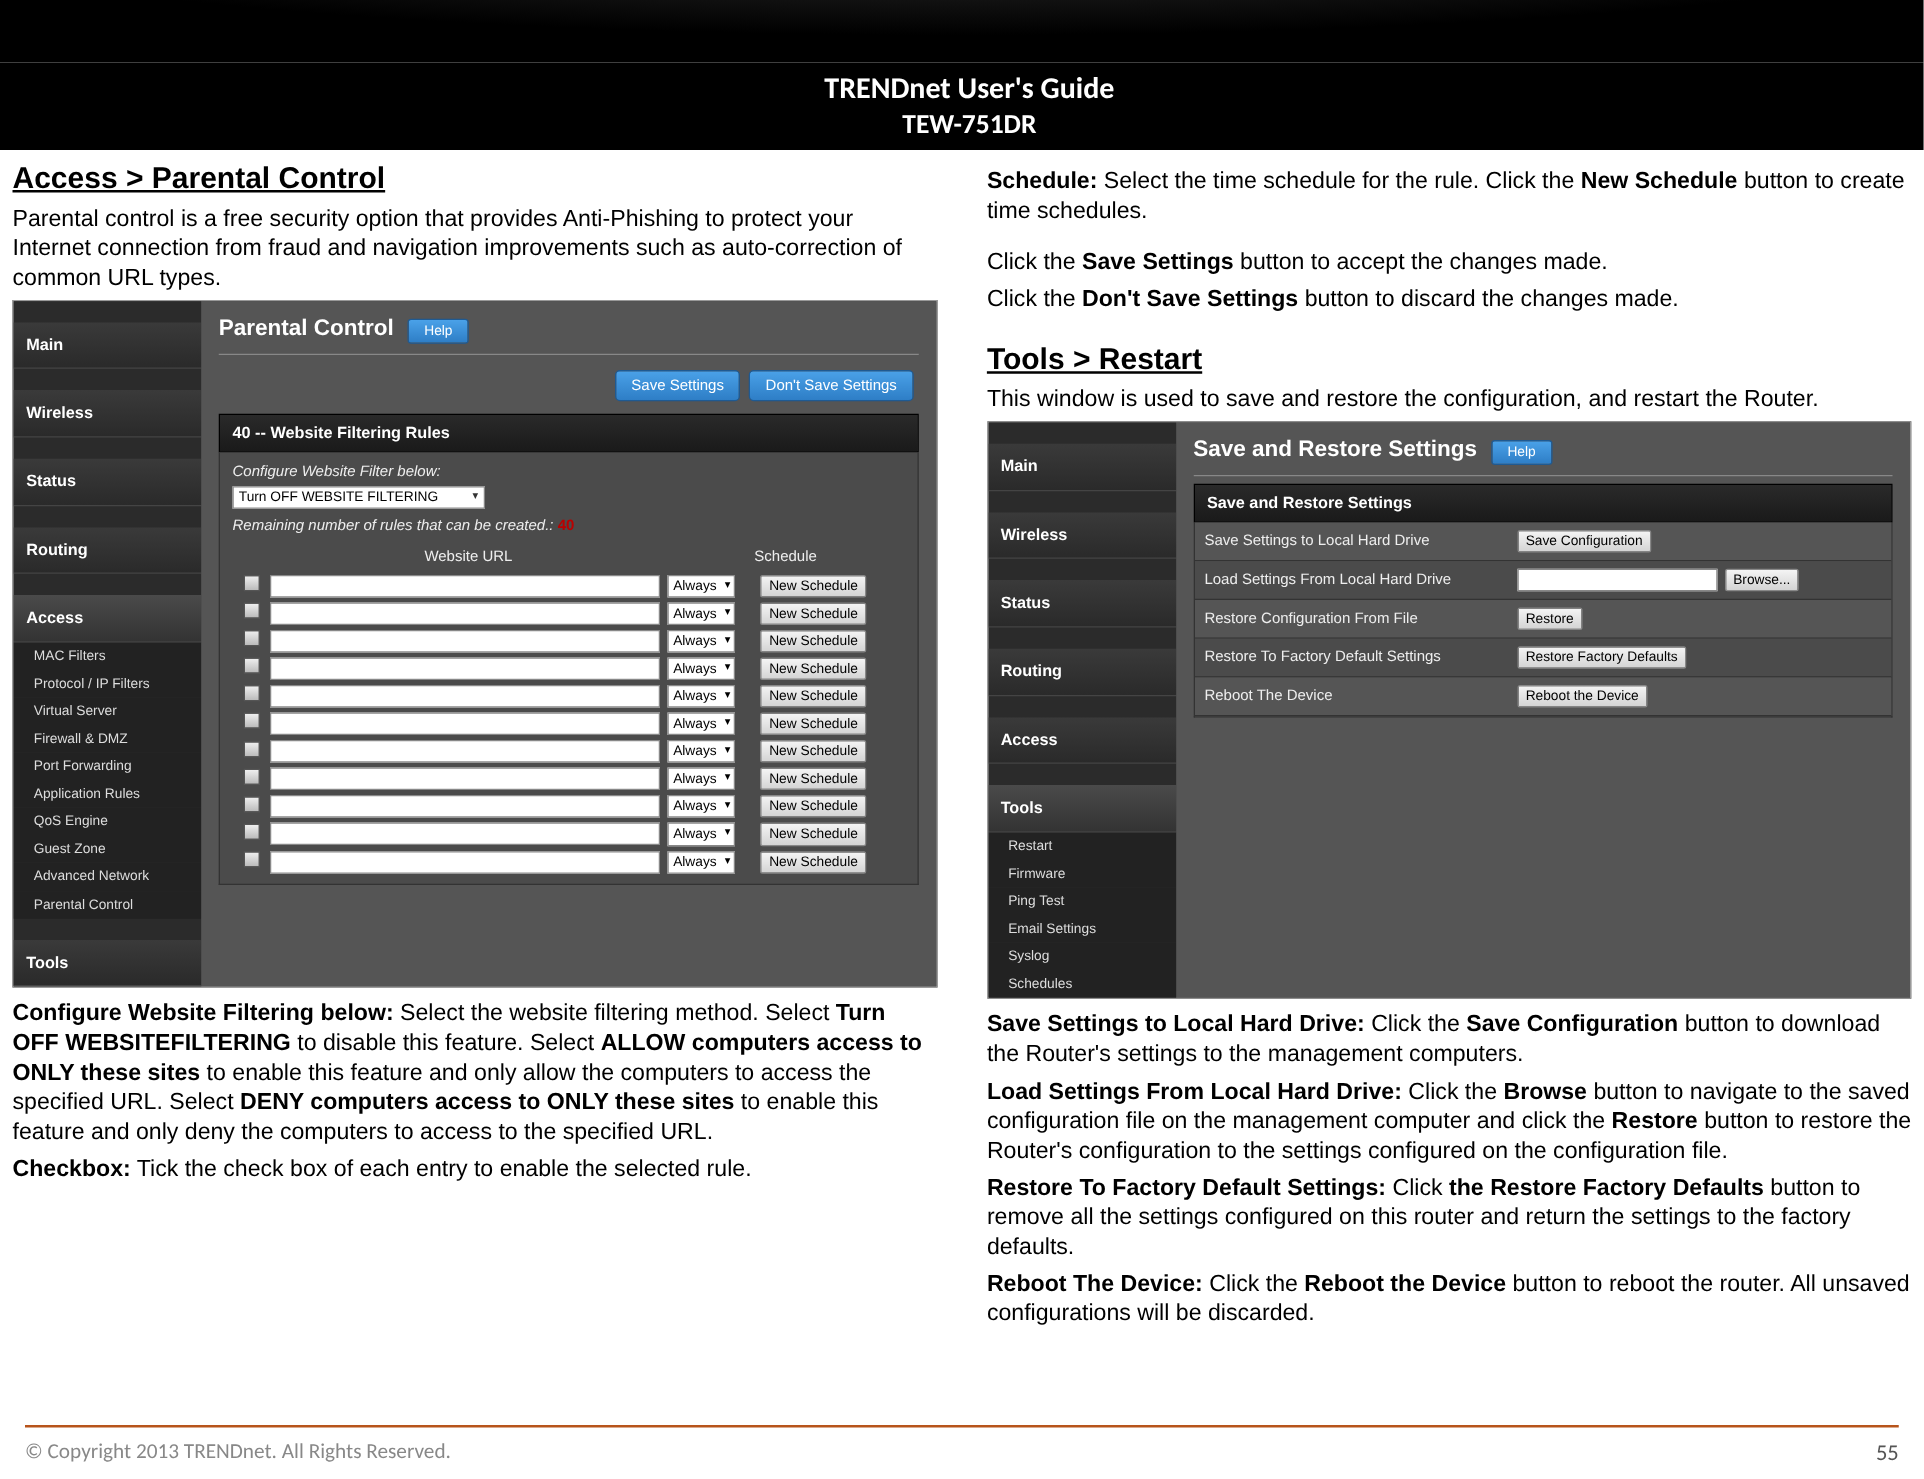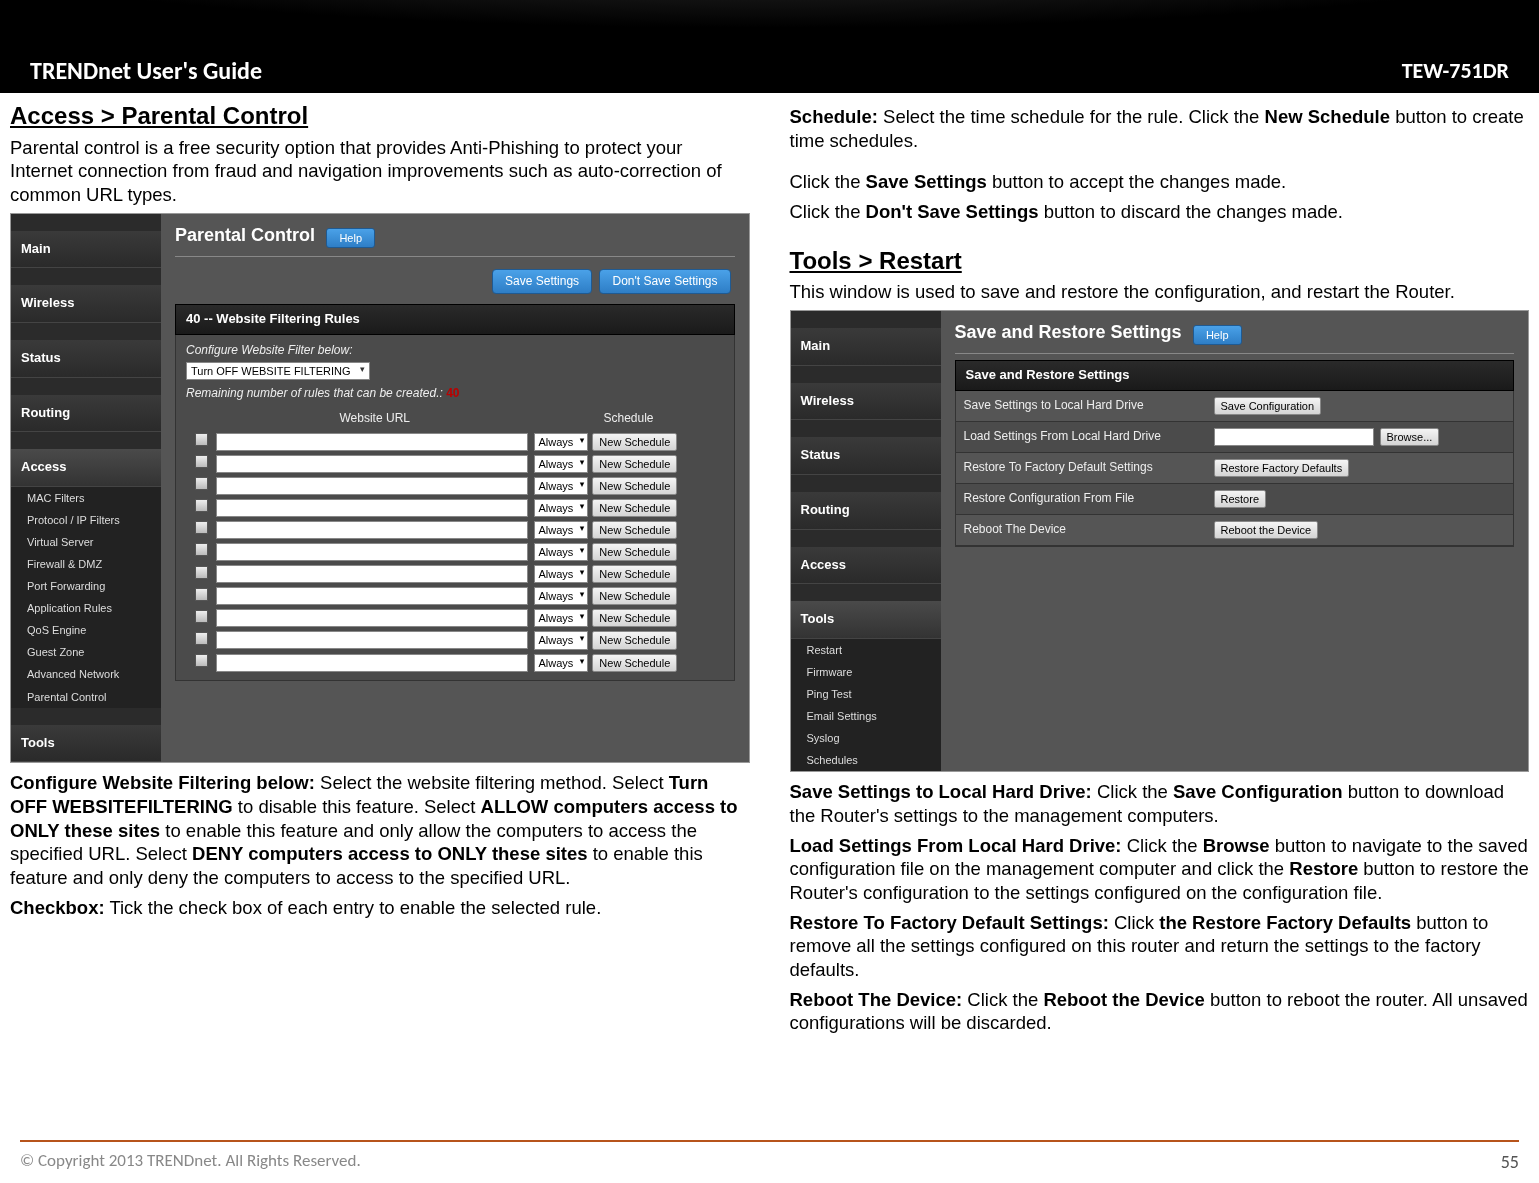--- a/index.html
+++ b/index.html
@@ -15,22 +15,23 @@
   .header-band {
     height: 50px;
     background: radial-gradient(ellipse 70% 220% at 50% -120%, #ddd 0%, #aaa 15%, #555 30%, #111 55%, #000 80%);
   }
   .title-bar {
     background: #000;
     color: #fff;
     display: flex;
     justify-content: space-between;
     align-items: center;
-    padding: 6px 30px 8px 30px;
+    padding: 6px 30px 8px 42px;
     font-family: "Calibri", "Segoe UI", Arial, sans-serif;
+    flex-direction: column;
   }
   .title-bar .left { font-size: 24px; font-weight: 700; }
   .title-bar .right { font-size: 22px; font-weight: 700; }
   .columns {
     display: flex;
     padding: 8px 10px 0 10px;
     gap: 40px;
   }
   .col { flex: 1; font-size: 18.5px; line-height: 1.28; color: #000; }
   .col p { margin: 4px 0 6px 0; }
@@ -104,38 +105,38 @@
     color: #fff; font-weight: 700; font-size: 13px;
     padding: 6px 10px; border: 1px solid #000;
   }
   .section-inner {
     background: #4b4b4b; padding: 8px 10px 6px 10px;
     border: 1px solid #333; border-top: none;
   }
   .section-inner label { color: #eee; font-size: 12px; font-style: italic; }
   .select {
     background: #fff; color: #000; font-size: 11px;
-    padding: 1px 18px 1px 4px; border: 1px solid #888;
+    padding: 1px 36px 1px 4px; border: 1px solid #888;
     display: inline-block; position: relative;
   }
   .select::after { content: "▾"; position: absolute; right: 4px; font-size: 9px; color: #333; }
   .red-num { color: #b00; font-weight: 700; }
   .tbl-head {
     display: flex; color: #eee; font-size: 12px;
     padding: 4px 0; text-align: center;
   }
   .tbl-head .c1 { width: 30px; }
   .tbl-head .c2 { flex: 1; }
   .tbl-head .c3 { width: 190px; }
   .tbl-row {
     display: flex; align-items: center; padding: 2px 0;
   }
   .tbl-row .c1 { width: 30px; text-align: center; }
   .tbl-row .c2 { flex: 1; padding-right: 6px; }
-  .tbl-row .c3 { width: 190px; display: flex; gap: 4px; align-items: flex-start; }
+  .tbl-row .c3 { width: 190px; display: flex; gap: 20px; align-items: flex-start; }
   .chk {
     width: 13px; height: 13px; border: 1px solid #555;
     background: linear-gradient(#eee,#bbb); display: inline-block;
   }
   .txt-in {
     height: 18px; background: #fff; border: 1px solid #888; width: 100%;
   }
   .sm-sel {
     background: #fff; color: #000; font-size: 11px;
     padding: 1px 14px 1px 4px; border: 1px solid #888;
@@ -398,29 +399,29 @@
               </div>
             </div>
             <div class="srow">
               <div class="lbl">Load Settings From Local Hard Drive</div>
               <div class="ctl">
                 <span class="white-box"></span>
                 <span class="gray-btn">Browse...</span>
               </div>
             </div>
             <div class="srow">
+              <div class="lbl">Restore Configuration From File</div>
+              <div class="ctl">
+                <span class="gray-btn">Restore</span>
+              </div>
+            </div>
+            <div class="srow">
               <div class="lbl">Restore To Factory Default Settings</div>
               <div class="ctl">
                 <span class="gray-btn">Restore Factory Defaults</span>
-              </div>
-            </div>
-            <div class="srow">
-              <div class="lbl">Restore Configuration From File</div>
-              <div class="ctl">
-                <span class="gray-btn">Restore</span>
               </div>
             </div>
             <div class="srow">
               <div class="lbl">Reboot The Device</div>
               <div class="ctl">
                 <span class="gray-btn">Reboot the Device</span>
               </div>
             </div>
           </div>
         <div style="height:40px"></div>

